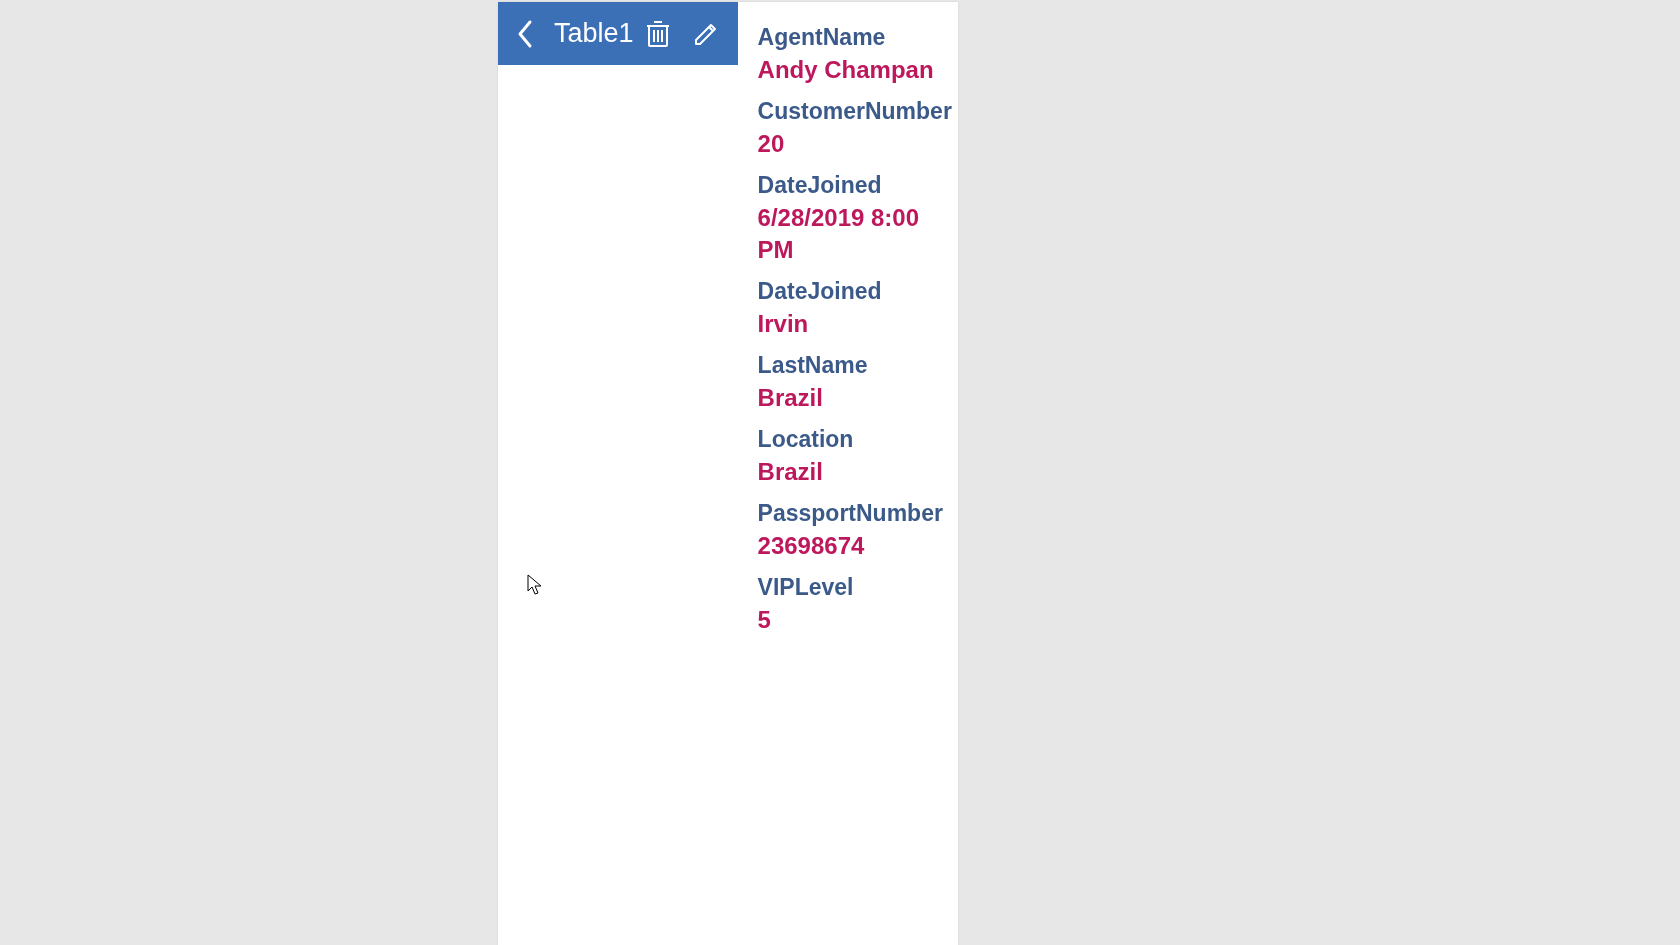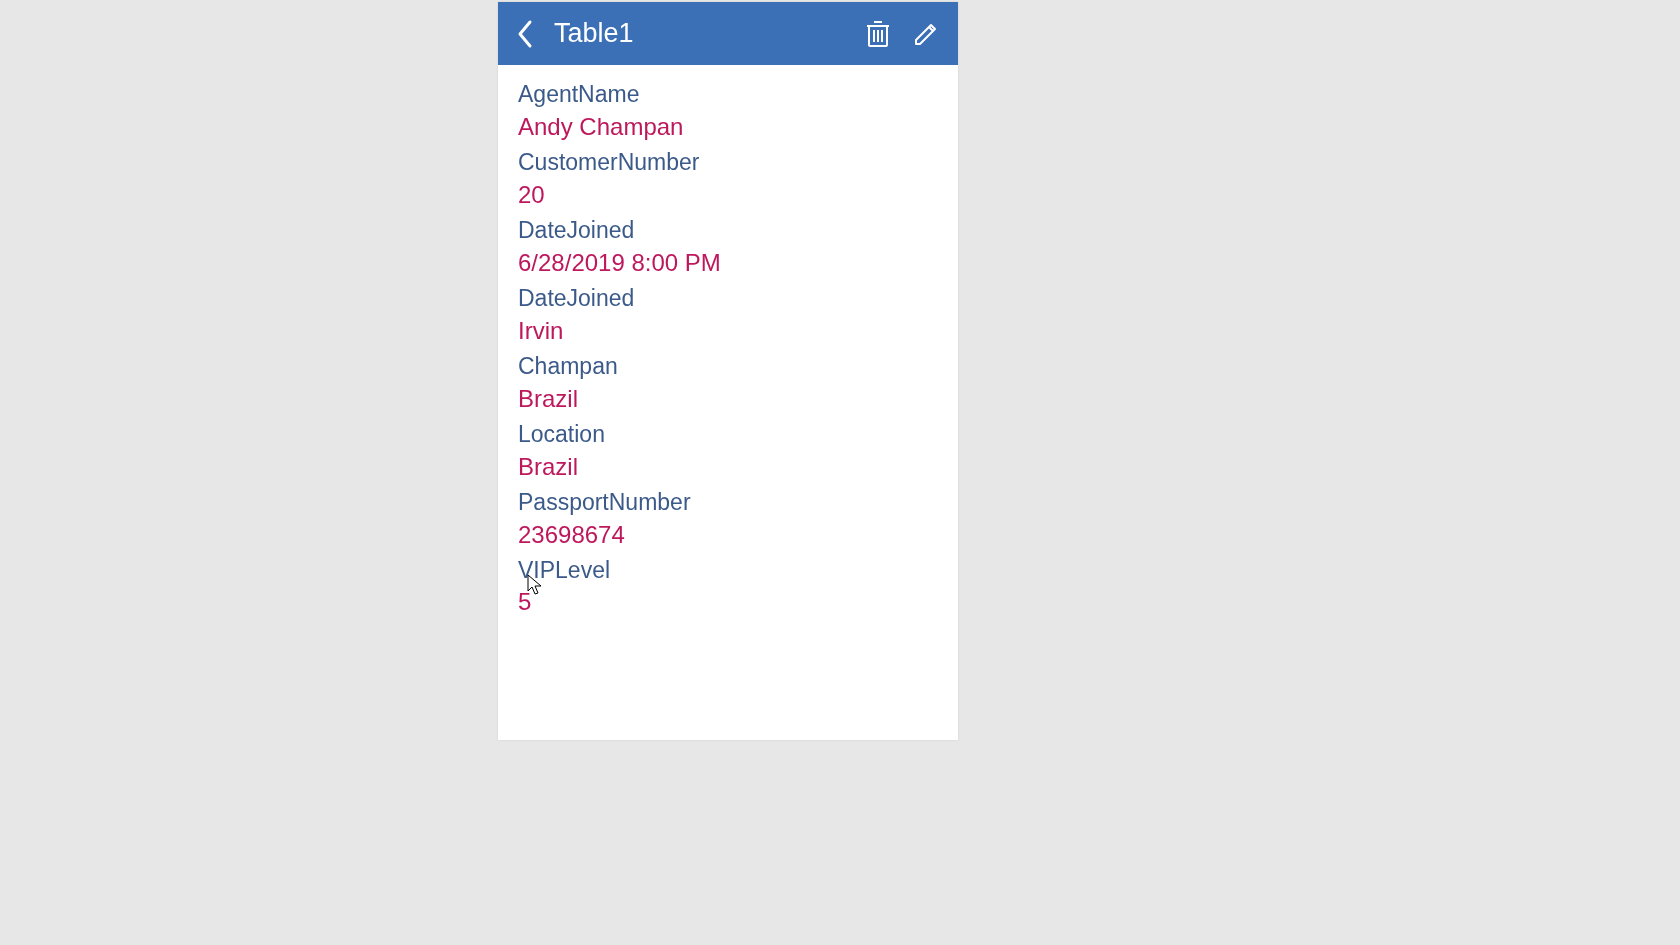--- a/index.html
+++ b/index.html
@@ -9,25 +9,25 @@
     height: 945px;
     background: #e7e7e7;
     font-family: "Segoe UI", Arial, sans-serif;
     overflow: hidden;
   }
   .app-frame {
     position: absolute;
     left: 498px;
     top: 2px;
     width: 460px;
-    height: 738px;
+    height: 943px;
     background: #ffffff;
     box-shadow: 0 0 2px rgba(0,0,0,0.1);
     display: flex;
-    flex-direction: column;
+    flex-direction: row;
   }
   .header {
     background: #3b6fb6;
     height: 63px;
     display: flex;
     align-items: center;
     color: #ffffff;
     padding: 0 8px;
   }
   .back-btn {
@@ -49,22 +49,23 @@
     height: 48px;
     display: flex;
     align-items: center;
     justify-content: center;
     cursor: pointer;
   }
   .content {
     padding: 10px 20px;
   }
   .field {
-    margin-top: 6px;
+    margin-top: 12px;
     margin-bottom: 6px;
+    font-weight: bold;
   }
   .field-label {
     color: #3b5a8a;
     font-size: 23px;
     line-height: 1.2;
   }
   .field-value {
     color: #be185d;
     font-size: 24px;
     line-height: 1.35;
@@ -118,21 +119,21 @@
     </div>
     <div class="field">
       <div class="field-label">DateJoined</div>
       <div class="field-value">6/28/2019 8:00 PM</div>
     </div>
     <div class="field">
       <div class="field-label">DateJoined</div>
       <div class="field-value">Irvin</div>
     </div>
     <div class="field">
-      <div class="field-label">Champan</div>
+      <div class="field-label">LastName</div>
       <div class="field-value">Brazil</div>
     </div>
     <div class="field">
       <div class="field-label">Location</div>
       <div class="field-value">Brazil</div>
     </div>
     <div class="field">
       <div class="field-label">PassportNumber</div>
       <div class="field-value">23698674</div>
     </div>

